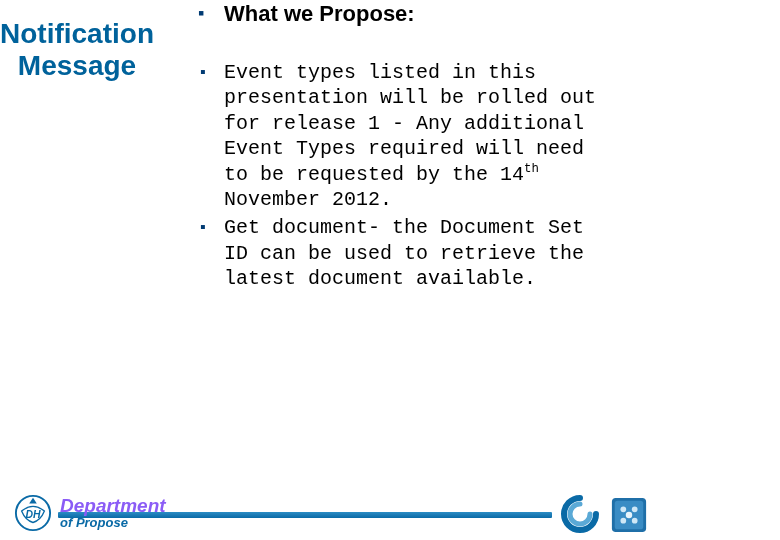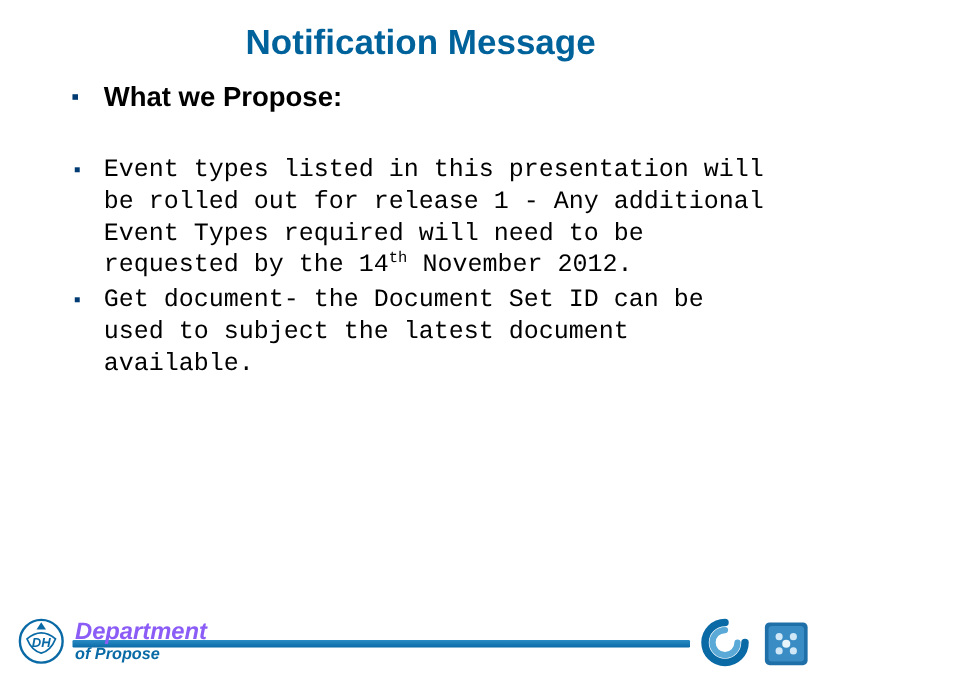--- a/index.html
+++ b/index.html
@@ -1,17 +1,17 @@
 <!DOCTYPE html>
 <html><head>
 <meta charset="utf-8">
 <style>
   * { margin: 0; padding: 0; box-sizing: border-box; }
   html, body { width: 780px; height: 540px; font-family: Arial, Helvetica, sans-serif; background: #fff; }
-  .slide { width: 660px; height: 540px; position: relative; display: flex; flex-direction: column; padding-left: 13px; }
+  .slide { width: 660px; height: 540px; position: relative; display: flex; flex-direction: row; }
   .title { color: #00629b; font-size: 28px; font-weight: 700; text-align: center; margin-top: 18px; margin-bottom: 14px; }
   .content { padding: 0 44px 0 44px; }
   .lvl1 { list-style: none; }
   .lvl1 > li { position: relative; padding-left: 26px; margin-bottom: 32px; font-size: 22px; font-weight: 700; color: #000; line-height: 1.25; }
   .lvl1 > li::before { content: "\25AA"; position: absolute; left: 0; top: 2px; color: #003b73; font-size: 18px; }
   .lvl2 { list-style: none; margin-top: 0; font-family: Liberation Mono, monospace; }
   .lvl2 > li { position: relative; padding-left: 26px; margin-bottom: 2px; font-size: 20px; font-weight: 400; color: #000; line-height: 1.28; }
   .lvl2 > li::before { content: "\25AA"; position: absolute; left: 0; top: 3px; color: #003b73; font-size: 16px; }
   sup { font-size: 0.62em; vertical-align: super; line-height: 0; }
   .footer { position: absolute; left: 0; right: 0; bottom: 0; height: 58px; }
@@ -39,21 +39,21 @@
     <ul class="lvl1">
       <li>
         <span>What we Propose:</span>
       </li>
     </ul>
     <ul class="lvl2">
       <li>
         <span>Event types listed in this presentation will be rolled out for release 1 - Any additional Event Types required will need to be requested by the 14</span><sup>th</sup><span> November 2012.</span>
       </li>
       <li>
-        <span>Get document- the Document Set ID can be used to subject the latest document available.</span>
+        <span>Get document- the Document Set ID can be used to retrieve the latest document available.</span>
       </li>
     </ul>
   </div>
 
   <div class="footer">
     <div class="footer-bar"></div>
     <div class="footer-left">
       <div class="dh-logo">
         <svg viewBox="0 0 40 40">
           <ellipse cx="20" cy="20" rx="18" ry="18" fill="none" stroke="#0a6aa6" stroke-width="2"></ellipse>

